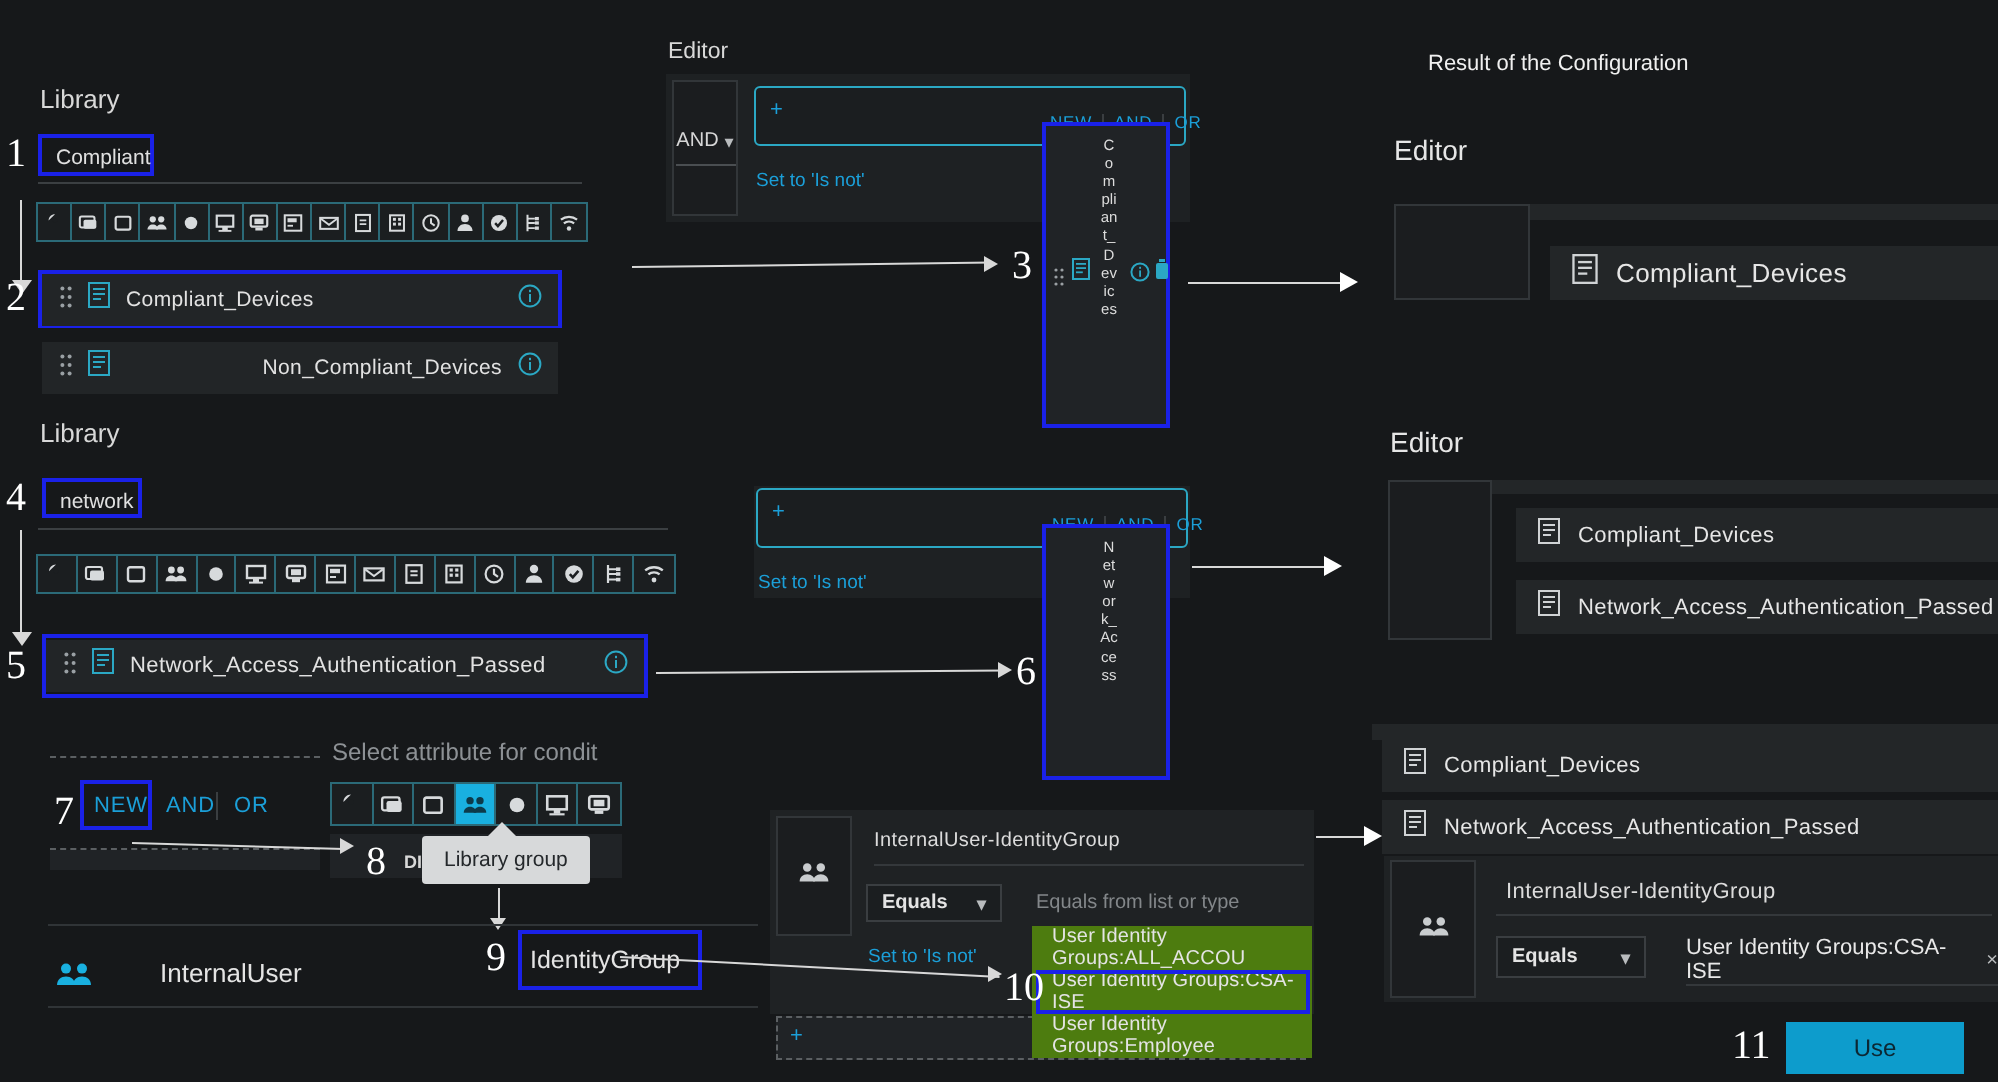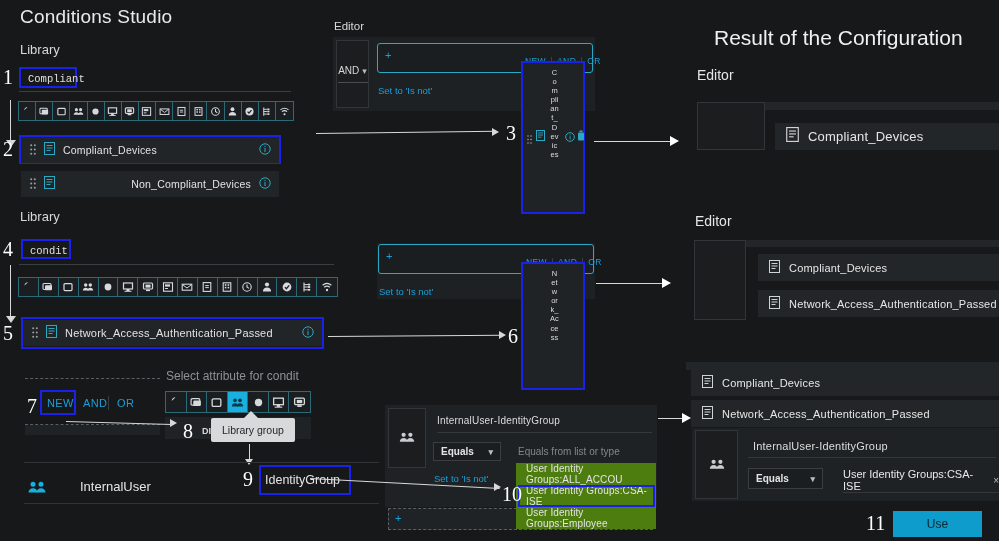--- a/index.html
+++ b/index.html
@@ -9,40 +9,39 @@
     font-family: "Liberation Sans", sans-serif;
     color: #e8e8e8;
     overflow: hidden;
   }
   #root { position: relative; width: 999px; height: 541px; }
 
   .abs { position: absolute; }
 
   
   .title-main { font-size: 19px; color: #e9e9e9; letter-spacing: .2px; }
-  .title-result { font-size: 21px; color: #f0f0f0; }
+  .title-result { font-size: 11px; color: #f0f0f0; }
   .lbl-library { font-size: 13px; color: #d8d8d8; }
   .lbl-editor { font-size: 11.5px; color: #d8d8d8; }
   .lbl-editor-big { font-size: 14px; color: #e6e6e6; }
 
   .step-num {
     font-size: 20px; color: #ffffff; font-weight: 400;
     font-family: "Liberation Serif", serif;
   }
 
   
   .ann { border: 2px solid #1a21e8; }
 
   
   .search-box {
     font-size: 10.5px; color: #e0e0e0;
     padding: 2px 22px 3px 6px;
     background: transparent;
     line-height: 13px;
-    font-family: Liberation Mono, monospace;
   }
   .search-underline { border-bottom: 1px solid #3b3f42; }
 
   
   .icon-strip {
     display: flex; border: 1px solid #2b6a78;
     background: #1b1e20; height: 20px; align-items: stretch;
   }
   .icon-cell {
     width: 17.2px; border-right: 1px solid #2b6a78;
@@ -142,21 +141,20 @@
   }
   .chip-x { color:#b9bcbe; font-size:10px; margin-left:6px; }
   .chip-txt { font-size:11px; color:#e8e8e8; }
   .hr-soft { height:1px; background:#303437; }
 </style>
 </head>
 <body>
 
 <div id="root">
 
-  <div class="abs title-main" style="left:20px;top:6px;">Conditions Studio</div>
 
   <div class="abs lbl-library" style="left:20px;top:42px;">Library</div>
 
   <div class="abs step-num" style="left:3px;top:66px;">1</div>
   <div class="abs ann" style="left:19px;top:67px;width:58px;height:21px;"></div>
   <div class="abs search-box" style="left:22px;top:71px;width:52px;">Compliant</div>
   <div class="abs search-underline" style="left:19px;top:91px;width:272px;height:1px;"></div>
 
   <div class="abs icon-strip" id="strip1" style="left:18px;top:101px;width:276px;">
       <div class="icon-cell" style="width: 17.2px;">
@@ -363,21 +361,21 @@
           <rect x="5.5" y="5" width="1" height="4" fill="#2ba8c4"></rect>
           <rect x="5.5" y="2.9" width="1" height="1.2" fill="#2ba8c4"></rect>
         </svg>
     </span>
   </div>
 
   <div class="abs lbl-library" style="left:20px;top:209px;">Library</div>
 
   <div class="abs step-num" style="left:3px;top:238px;">4</div>
   <div class="abs ann" style="left:21px;top:239px;width:50px;height:20px;"></div>
-  <div class="abs search-box" style="left:24px;top:243px;width:44px;">condit</div>
+  <div class="abs search-box" style="left:24px;top:243px;width:44px;">network</div>
   <div class="abs search-underline" style="left:19px;top:264px;width:315px;height:1px;"></div>
 
   <div class="abs icon-strip" id="strip2" style="left:18px;top:277px;width:320px;">
       <div class="icon-cell" style="width: 19.9px;">
         <span>
           <svg width="12" height="12" viewBox="0 0 12 12">
             <path d="M6 1.2c-2 0-3.5 1.5-3.5 3.4#d7dadc2.5 7.3 6 11 6 11s3.5-3.7 3.5-6.4#d7dadc9.5 2.7 8 1.2 6 1.2z" fill="#d7dadc"></path>
             <circle cx="6" cy="4.6" r="1.2" fill="#1b1e20"></circle>
           </svg>
         </span>

